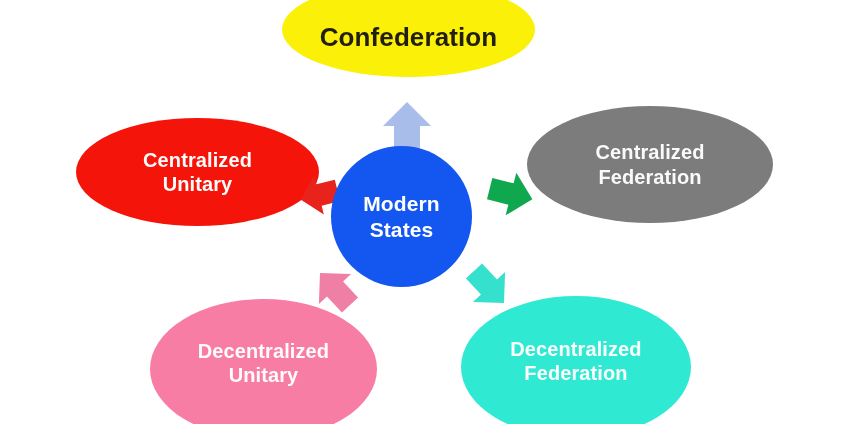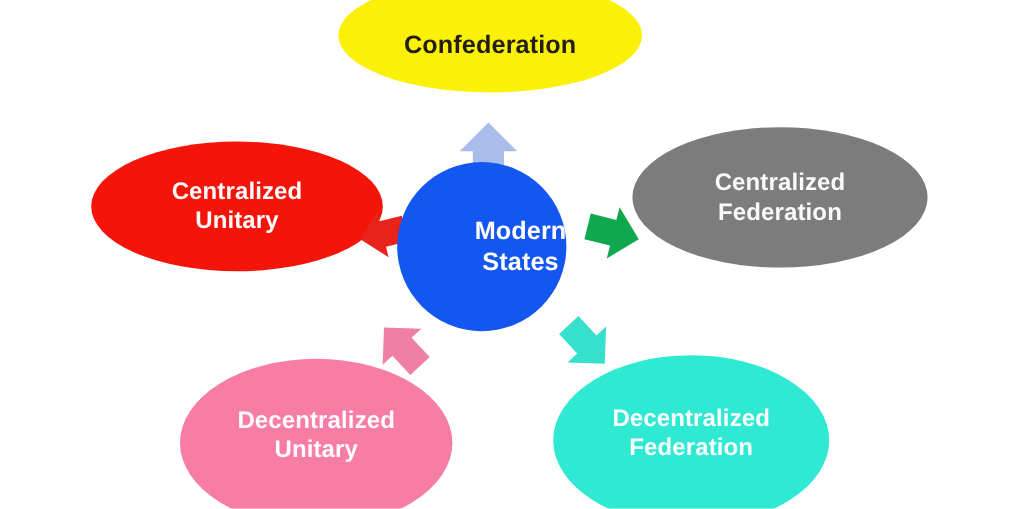--- a/index.html
+++ b/index.html
@@ -41,21 +41,21 @@
   
   #node-confederation {
     left: 282px;
     top: -18px;
     width: 253px;
     height: 95px;
     background: #FAF008;
   }
   #node-confederation .node-label {
     color: #231F10;
-    font-size: 21px;
+    font-size: 26px;
     margin-top: 16px;
   }
 
   
   #node-centralized-unitary {
     left: 76px;
     top: 118px;
     width: 243px;
     height: 108px;
     background: #F41409;
@@ -102,26 +102,25 @@
   }
   #node-decentralized-federation .node-label {
     color: #FAFEFD;
     font-size: 20px;
     margin-top: -12px;
   }
 
   
   #node-modern-states {
     left: 331px;
-    top: 135px;
+    top: 146px;
     width: 141px;
     height: 141px;
     background: #1456F0;
     border-radius: 50%;
-    justify-content: flex-end;
   }
   #node-modern-states .node-label {
     color: #FFFFFF;
     font-size: 21px;
   }
 
   
   .arrow {
     position: absolute;
     pointer-events: none;

